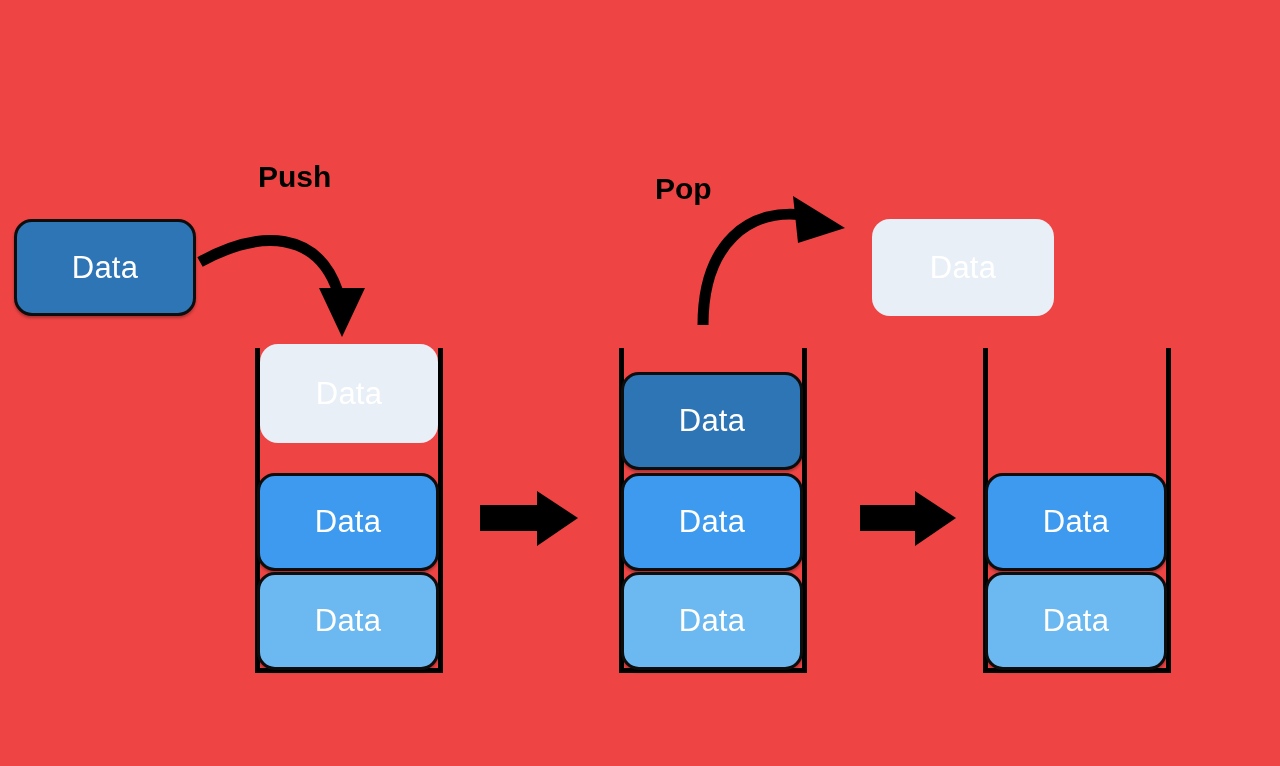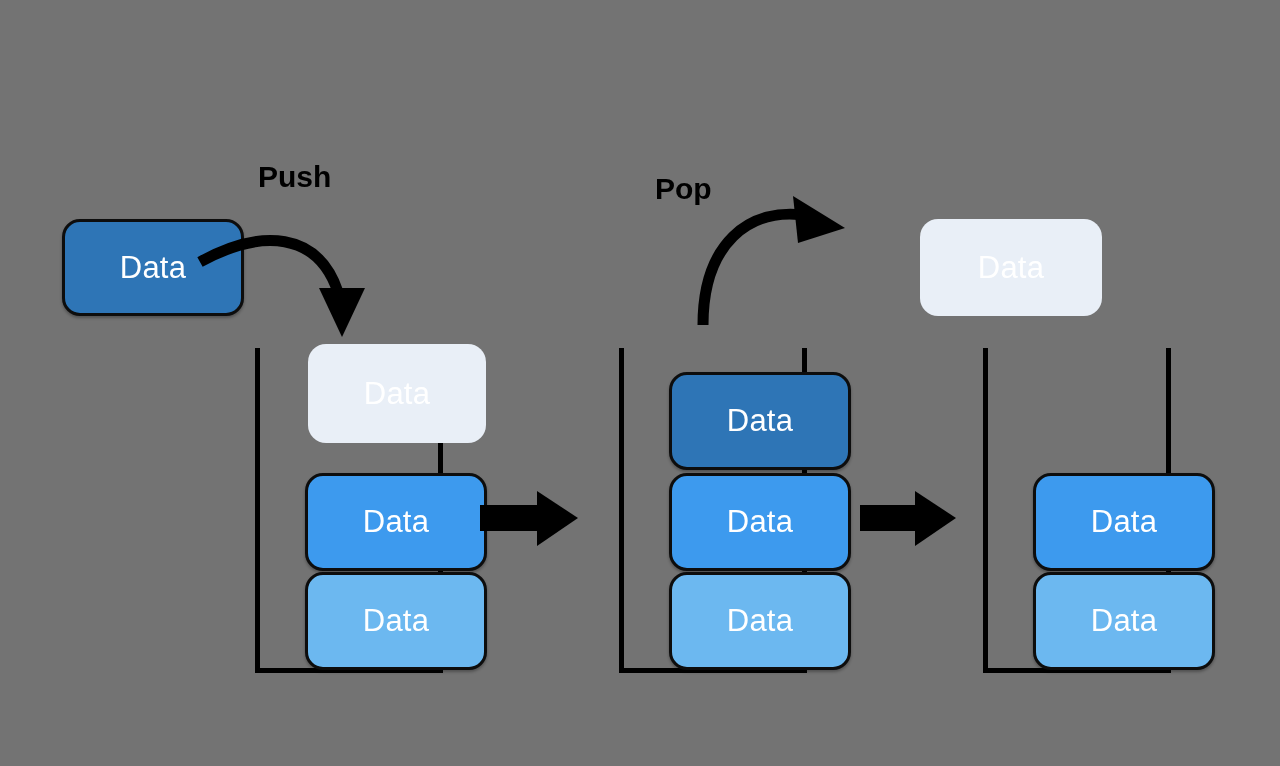--- a/index.html
+++ b/index.html
@@ -8,39 +8,38 @@
     padding: 0;
     background: #ffffff;
   }
   body {
     font-family: "Liberation Sans", sans-serif;
   }
   #canvas {
     position: relative;
     width: 1280px;
     height: 766px;
-    background: #737373;
+    background: #ef4444;
     overflow: hidden;
   }
 
   
   .databox {
     position: absolute;
     box-sizing: border-box;
     border-radius: 18px;
     display: flex;
     align-items: center;
     justify-content: center;
     color: #ffffff;
     font-size: 31px;
     font-weight: 400;
     letter-spacing: 0.2px;
     font-family: "Liberation Sans", sans-serif;
     user-select: none;
-    margin-left: 48px;
   }
   .databox.solid {
     border: 3px solid #0d0d0d;
     box-shadow: 0 2px 3px rgba(0,0,0,0.30);
   }
   .databox.ghost {
     border: 3px solid transparent;
     box-shadow: none;
   }
 

